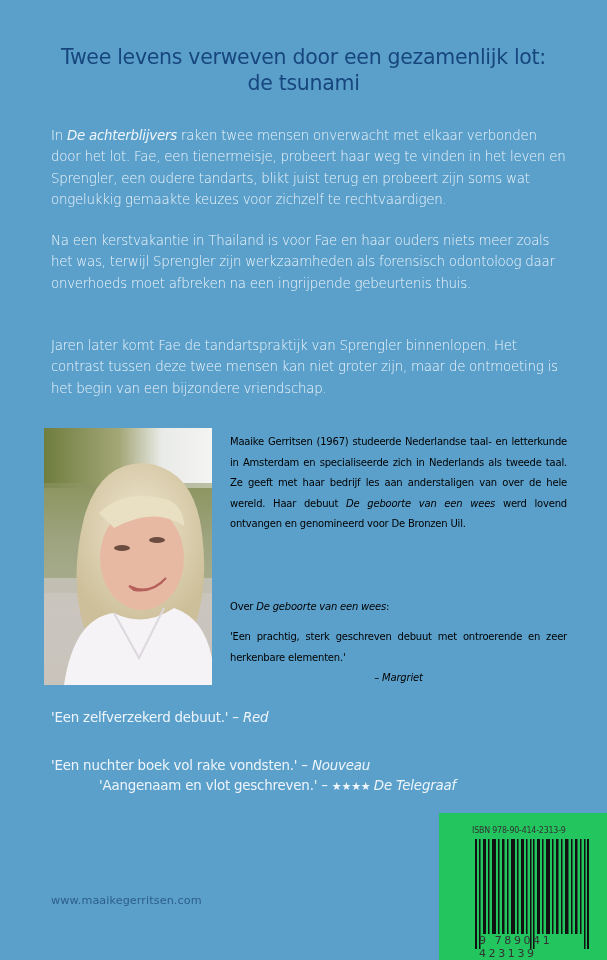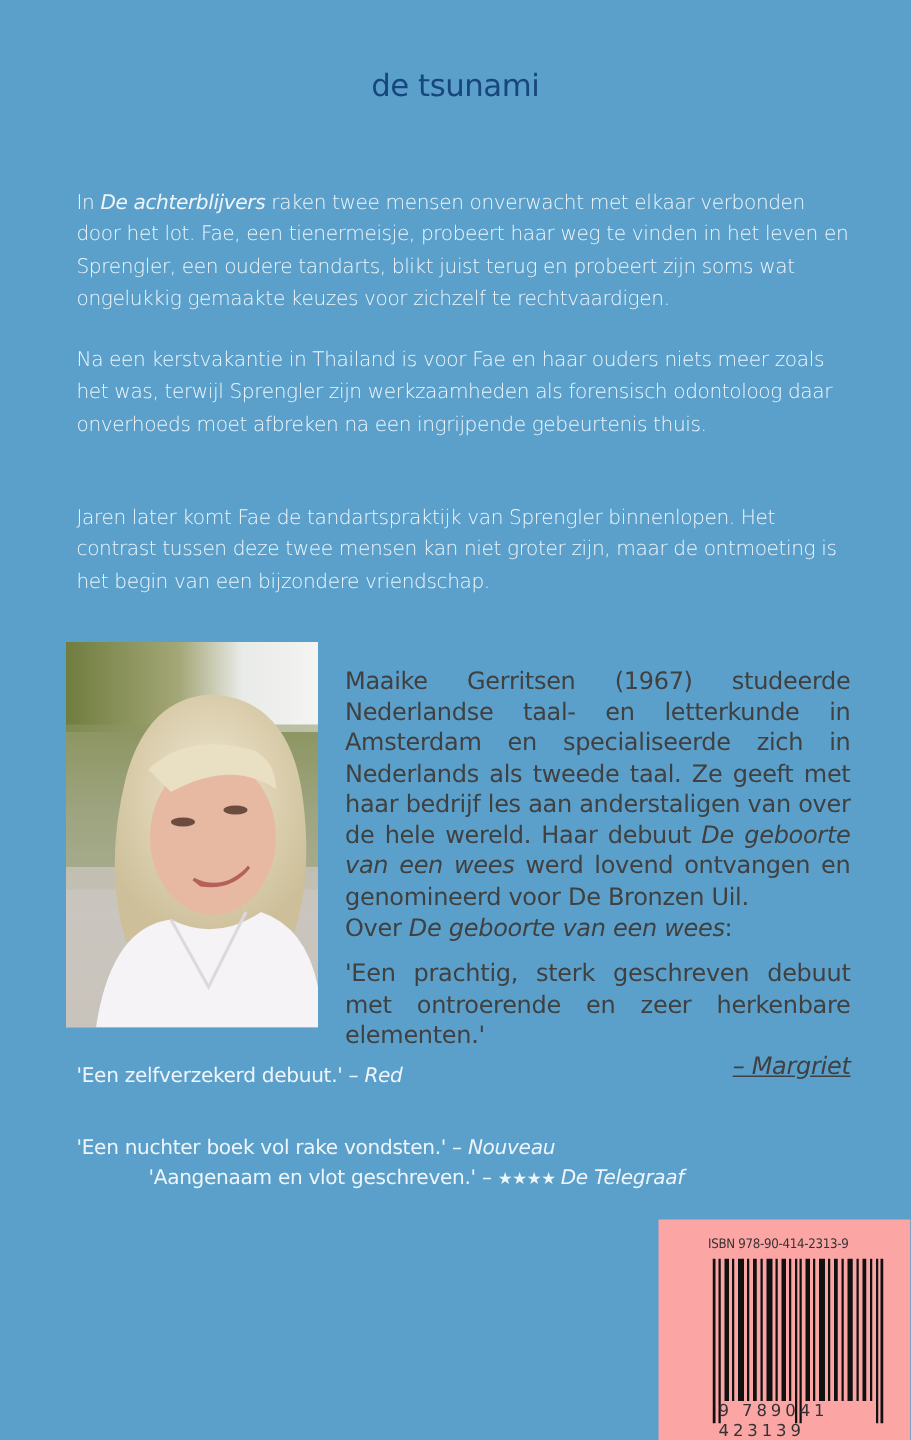--- a/index.html
+++ b/index.html
@@ -22,47 +22,48 @@
   }
   .para i, .bio i, .quote i { font-style: italic; }
   .photo {
     left: 44px; top: 428px; width: 168px; height: 257px;
     overflow: hidden;
     background: linear-gradient(180deg, #7c8a4e 0%, #8f9a63 25%, #b3b7a2 45%, #cfcfc9 70%, #c9c1b8 100%);
   }
   .photo svg { display: block; }
   .bio {
     left: 230px; width: 337px;
-    font-size: 16px; line-height: 20.5px; letter-spacing: -0.2px;
-    text-align: justify; color: #404040; margin-top: 12px;
+    font-size: 10px; line-height: 20.5px; letter-spacing: -0.2px;
+    text-align: justify; color: #000000;
   }
   .quote {
     left: 51px; font-size: 13.4px; line-height: 20px; color: #eef5fa;
     letter-spacing: -0.2px; white-space: nowrap;
   }
   .urls {
     left: 51px; top: 891px; color: #2d5d8c; font-size: 11.2px; line-height: 20px;
     letter-spacing: 0.1px;
   }
   .barcode-box {
-    left: 439px; top: 813px; width: 168px; height: 147px; background: #fca5a5;
+    left: 439px; top: 813px; width: 168px; height: 147px; background: #22c55e;
   }
   .isbn-text {
     left: 33px; top: 12px; font-size: 8.8px; color: #333; letter-spacing: -0.2px;
     font-family: "DejaVu Sans Condensed", "DejaVu Sans", sans-serif;
   }
   .bars { left: 36px; top: 26px; width: 114px; height: 110px; }
   .ean-digits {
     left: 28px; top: 121px; font-size: 11px; color: #333; letter-spacing: 2.6px; margin-left: 12px;
   }
 </style>
 </head>
 <body>
 
 <div class="abs title">
+  <div>Twee levens verweven door een gezamenlijk lot:</div>
   <div>de tsunami</div>
 </div>
 
 <div class="abs para" style="top:125px;"><span>In </span><i>De achterblijvers</i><span> raken twee mensen onverwacht met elkaar verbonden door het lot. Fae, een tienermeisje, probeert haar weg te vinden in het leven en Sprengler, een oudere tandarts, blikt juist terug en probeert zijn soms wat ongelukkig gemaakte keuzes voor zichzelf te rechtvaardigen.</span></div>
 
 <div class="abs para" style="top:230px;">Na een kerstvakantie in Thailand is voor Fae en haar ouders niets meer zoals het was, terwijl Sprengler zijn werkzaamheden als forensisch odontoloog daar onverhoeds moet afbreken na een ingrijpende gebeurtenis thuis.</div>
 
 <div class="abs para" style="top:335px;">Jaren later komt Fae de tandartspraktijk van Sprengler binnenlopen. Het contrast tussen deze twee mensen kan niet groter zijn, maar de ontmoeting is het begin van een bijzondere vriendschap.</div>
 
 <div class="abs photo">
@@ -92,30 +93,31 @@
     <path d="M70 185 L95 230 L120 180" fill="none" stroke="#ddd8de" stroke-width="2"></path>
   </svg>
 </div>
 
 <div class="abs bio" style="top:432px;"><span>Maaike Gerritsen (1967) studeerde Nederlandse taal- en letterkunde in Amsterdam en specialiseerde zich in Nederlands als tweede taal. Ze geeft met haar bedrijf les aan anderstaligen van over de hele wereld. Haar debuut </span><i>De geboorte van een wees</i><span> werd lovend ontvangen en genomineerd voor De Bronzen Uil.</span></div>
 
 <div class="abs bio" style="top:597px;"><span>Over </span><i>De geboorte van een wees</i><span>:</span></div>
 
 <div class="abs bio" style="top:627px;">
   <div>'Een prachtig, sterk geschreven debuut met ontroerende en zeer herkenbare elementen.'</div>
-  <div style="text-align:right;text-decoration:underline;"><i>– Margriet</i></div>
+  <div style="text-align:center;"><i>– Margriet</i></div>
 </div>
 
 <div class="abs quote" style="top:708px;"><span>'Een zelfverzekerd debuut.' – </span><i>Red</i></div>
 
 <div class="abs quote" style="top:756px;"><span>'Een nuchter boek vol rake vondsten.' – </span><i>Nouveau</i></div>
 
 <div class="abs quote" style="top:776px;margin-left:48px;"><span>'Aangenaam en vlot geschreven.' – </span><span style="font-size:11px;">★★★★ </span><i>De Telegraaf</i></div>
 
 <div class="abs urls">
+  <div>www.maaikegerritsen.com</div>
 </div>
 
 <div class="abs barcode-box">
   <div class="abs isbn-text">ISBN 978-90-414-2313-9</div>
   <svg class="abs bars" viewBox="0 0 114 110" preserveAspectRatio="none">
     <g fill="#111">
       <rect x="0" y="0" width="2" height="110"></rect>
       <rect x="4" y="0" width="1.5" height="110"></rect>
       <rect x="8" y="0" width="3" height="95"></rect>
       <rect x="13" y="0" width="1.5" height="95"></rect>

